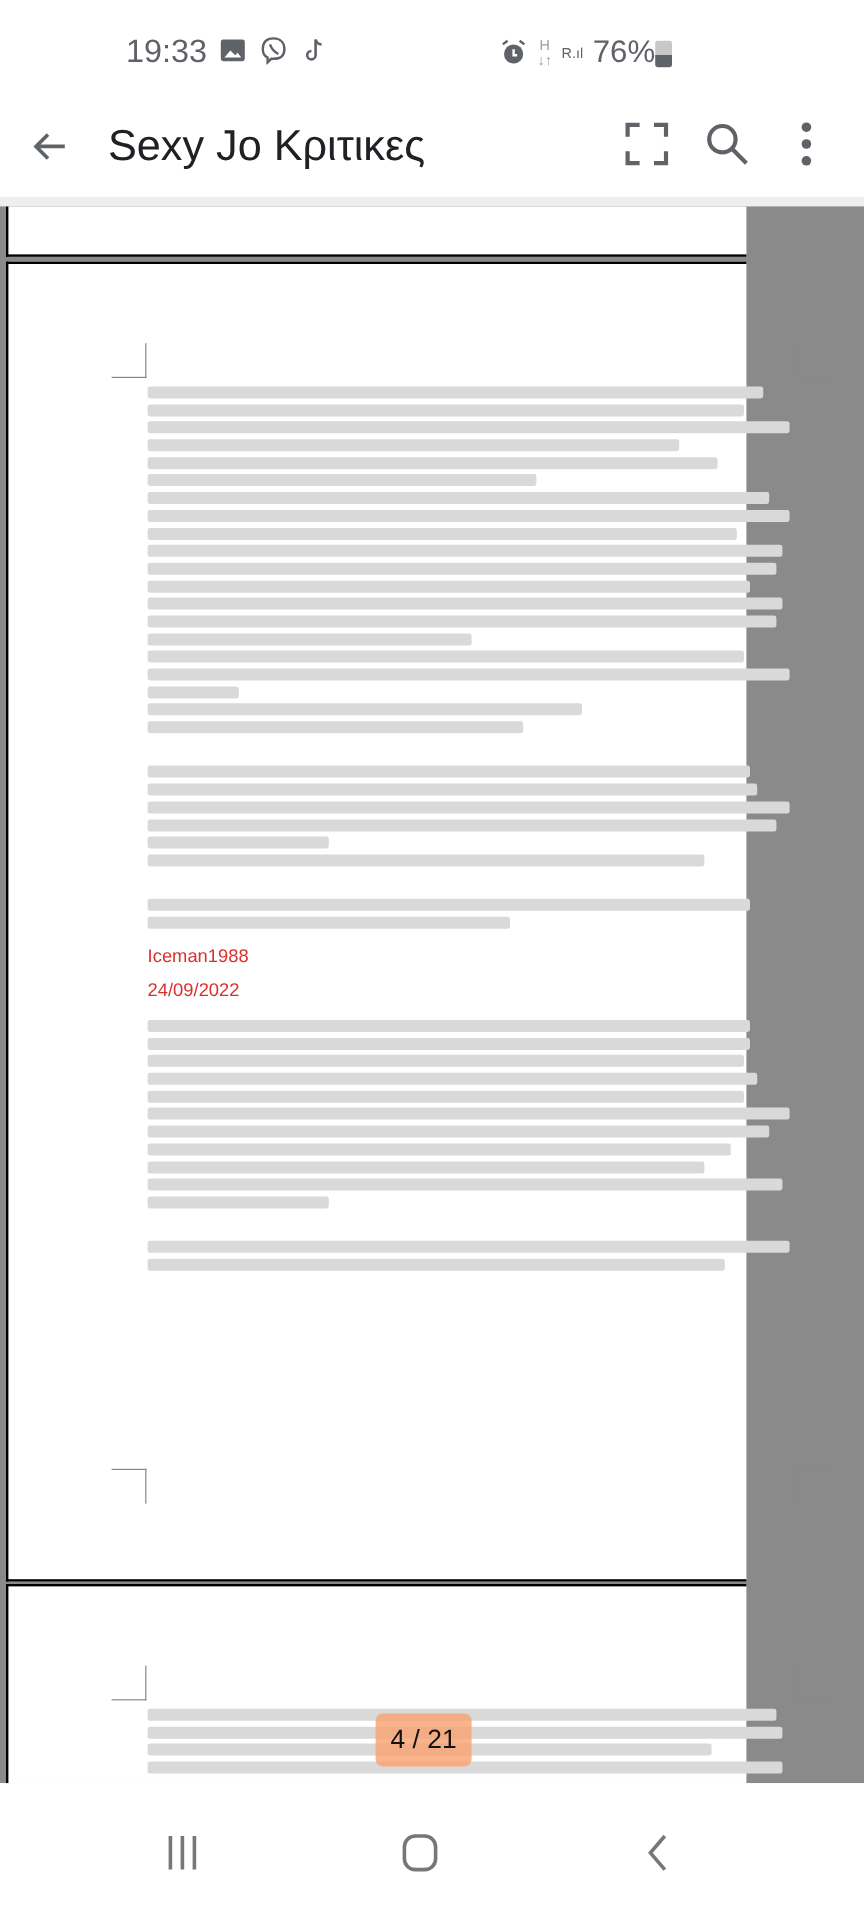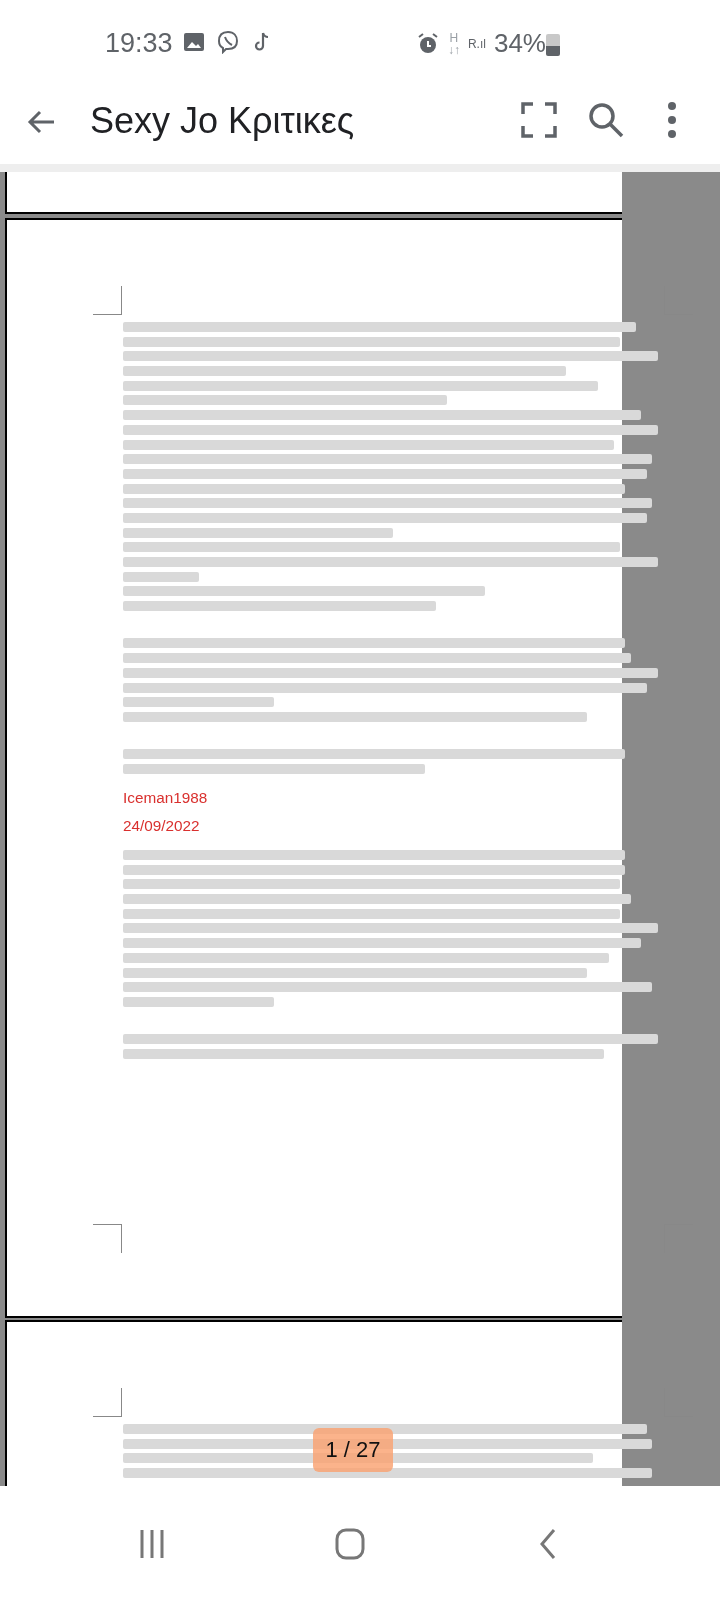--- a/index.html
+++ b/index.html
@@ -47,21 +47,21 @@
       </svg>
   </div>
   <div class="status-right">
     <svg class="si" viewBox="0 0 24 24">
         <circle cx="12" cy="13" r="8" fill="#5f6368"></circle>
         <path d="M12 9v5h3" stroke="#fff" stroke-width="2" fill="none"></path>
         <path d="M3 5l4-3M21 5l-4-3" stroke="#5f6368" stroke-width="2"></path>
       </svg>
     <span style="font-size:12px;line-height:12px;color:#9aa0a6;text-align:center;"><span>H</span><br>↓↑</span>
     <span style="font-size:12px;color:#5f6368;"><span>R</span>.ıl</span>
-    <span>34%</span>
+    <span>76%</span>
   </div>
   <div class="battery"></div>
 </div>
 
 <div class="app-bar">
   <svg class="back-btn" viewBox="0 0 40 40">
       <path d="M32 20H10M18 10L8 20l10 10" stroke="#5f6368" stroke-width="3" fill="none"></path>
     </svg>
   <span class="app-title">Sexy Jo Κριτικες</span>
   <svg class="tb-icon" style="left:517px" viewBox="0 0 44 44">
@@ -157,21 +157,21 @@
     <div class="crop" style="left:657px;top:66px;border-width:0 0 1px 1px;"></div>
     <div class="doc-text" style="top:98px;">
       <div class="ph" style="width:97%"></div>
         <div class="ph" style="width:98%"></div>
         <div class="ph" style="width:87%"></div>
         <div class="ph" style="width:98%"></div>
     </div>
   </div>
 </div>
 
-<div class="page-counter">1 / 27</div>
+<div class="page-counter">4 / 21</div>
 
 <div class="nav-bar">
   <svg class="nav-btn" style="left:122px" viewBox="0 0 60 60">
       <path d="M20 16v28M30 16v28M40 16v28" stroke="#777" stroke-width="3"></path>
     </svg>
   <svg class="nav-btn" style="left:320px" viewBox="0 0 60 60">
       <rect x="17" y="16" width="26" height="28" rx="9" stroke="#777" stroke-width="3" fill="none"></rect>
     </svg>
   <svg class="nav-btn" style="left:518px" viewBox="0 0 60 60">
       <path d="M36 16L24 30l12 14" stroke="#777" stroke-width="3" fill="none"></path>

